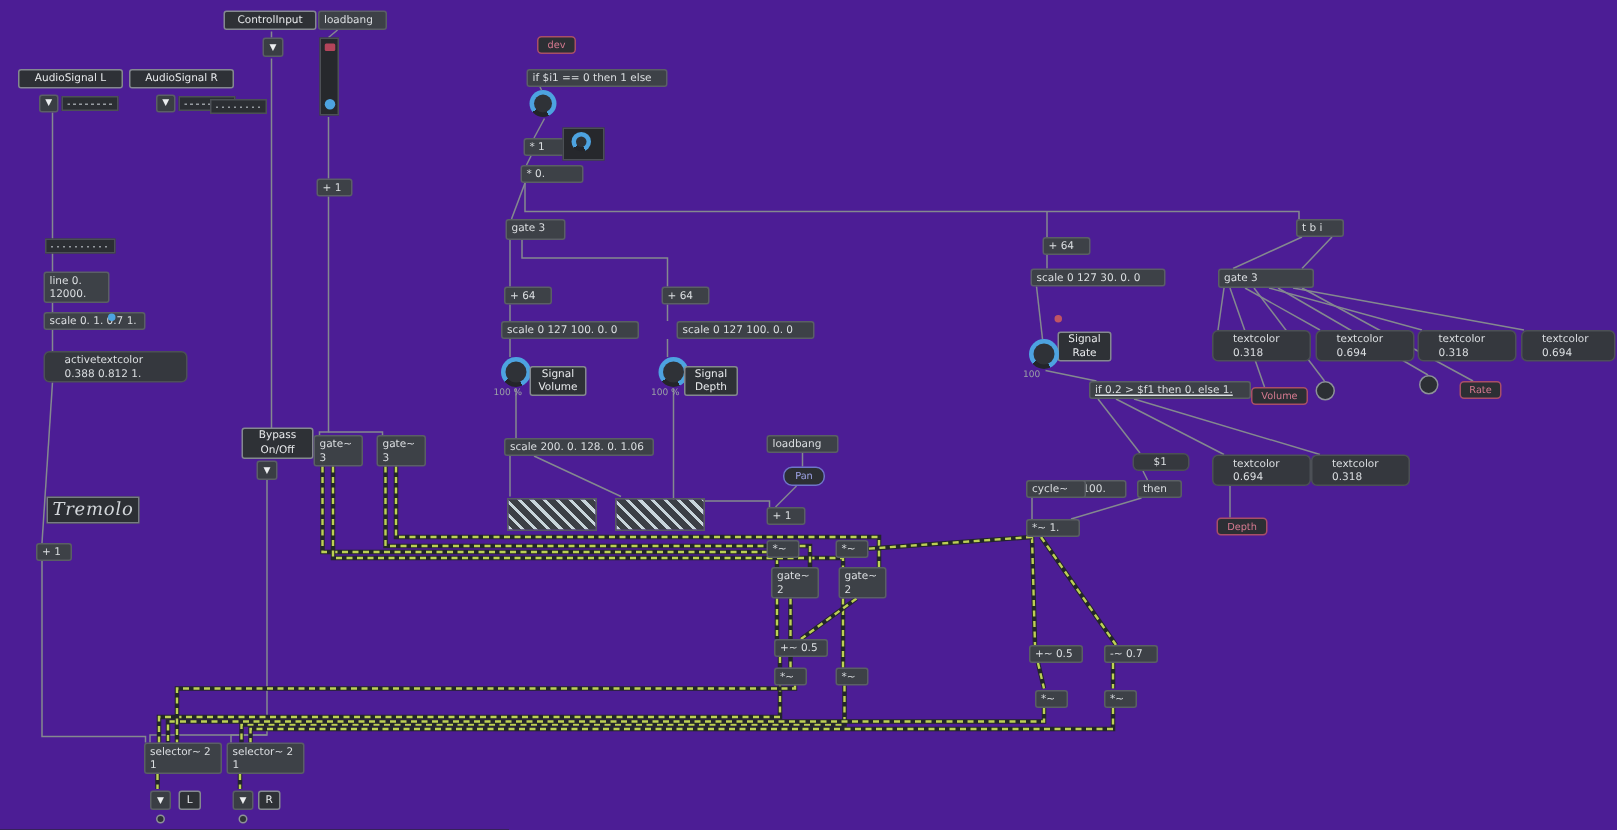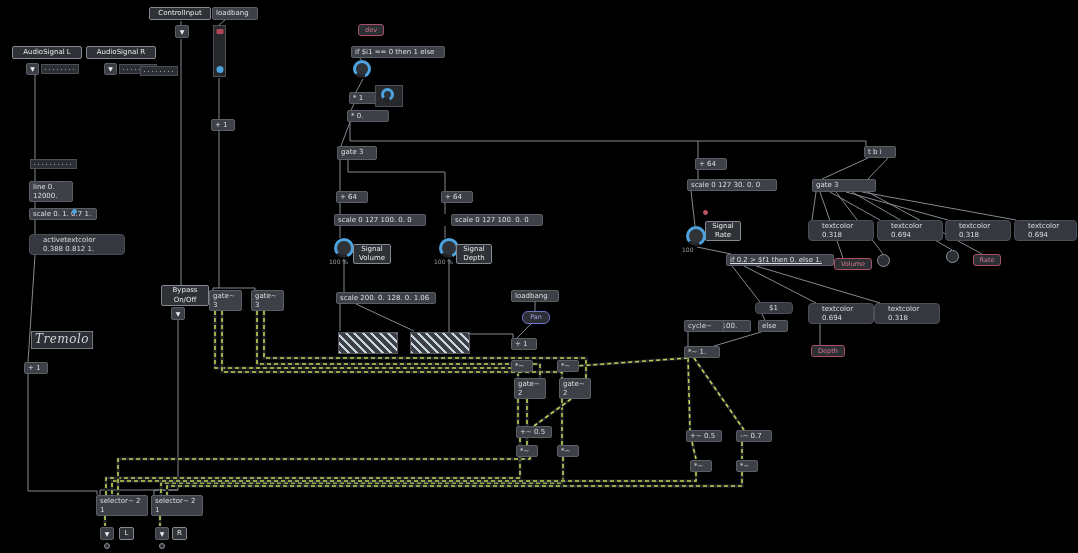--- a/index.html
+++ b/index.html
@@ -41,21 +41,21 @@
   .kind-dot.v-blue{background:var(--accent-blue,#4da3e0);border-color:var(--accent-blue,#4da3e0);}
   .kind-dot.v-red{background:#c05563;border-color:#c05563;}
   .kind-tinylabel{color:#9aa0a6;font-size:6px;background:transparent;border:none;}
   .cord-msg{fill:none;stroke:var(--msg-cord,#84898f);stroke-width:1;}
   .cord-sig-under{fill:none;stroke:#23262a;stroke-width:3;}
   .cord-sig{fill:none;stroke:var(--signal-cord,#bdd054);stroke-width:1.6;stroke-dasharray:4 3;}
 </style>
 </head>
 <body>
 
-<div id="patcher" style="width: 1078px; height: 553px; background: #000000;">
+<div id="patcher" style="width: 1078px; height: 553px; background: #4c1d95;">
   <svg id="cords" xmlns="http://www.w3.org/2000/svg" width="1078" height="553">
       <polyline points="181,21 181,25" class="cord-msg"></polyline>
       <polyline points="225,20 219,25" class="cord-msg"></polyline>
       <polyline points="219,78 219,119" class="cord-msg"></polyline>
       <polyline points="219,131 219,288 213,288 213,290" class="cord-msg"></polyline>
       <polyline points="219,288 255,288 255,290" class="cord-msg"></polyline>
       <polyline points="181,39 181,288" class="cord-msg"></polyline>
       <polyline points="360,58 361,60" class="cord-msg"></polyline>
       <polyline points="363,79 356,92" class="cord-msg"></polyline>
       <polyline points="354,104 351,110" class="cord-msg"></polyline>
@@ -204,21 +204,21 @@
 0.694 0.694 1.</div>
       <div class="box kind-pill" style="left: 834px; top: 258px; width: 38px; height: 12px;">Volume</div>
       <div class="box kind-dial v-gray" style="left: 877px; top: 254px; width: 13px; height: 13px;"></div>
       <div class="box kind-dial v-gray" style="left: 946px; top: 250px; width: 13px; height: 13px;"></div>
       <div class="box kind-pill" style="left: 973px; top: 254px; width: 28px; height: 12px;">Rate</div>
       <div class="box kind-message" style="left: 808px; top: 303px; width: 66px; height: 21px;">textcolor 0.694
 0.694 0.694 1.</div>
       <div class="box kind-message" style="left: 874px; top: 303px; width: 66px; height: 21px;">textcolor 0.318
 0.655 0.976 1.</div>
       <div class="box kind-message" style="left: 755px; top: 302px; width: 38px; height: 12px;">$1 500</div>
-      <div class="box kind-object" style="left: 758px; top: 320px; width: 30px; height: 12px;">else</div>
+      <div class="box kind-object" style="left: 758px; top: 320px; width: 30px; height: 12px;">then</div>
       <div class="box kind-object" style="left: 713px; top: 320px; width: 38px; height: 12px;">/ 100.</div>
       <div class="box kind-object" style="left: 684px; top: 320px; width: 40px; height: 12px;">cycle~</div>
       <div class="box kind-object" style="left: 684px; top: 346px; width: 36px; height: 12px;">*~ 1.</div>
       <div class="box kind-pill" style="left: 811px; top: 345px; width: 34px; height: 12px;">Depth</div>
       <div class="box kind-comment" style="left: 161px; top: 285px; width: 48px; height: 21px;">Bypass
 On/Off</div>
       <div class="box kind-button" style="left: 171px; top: 307px; width: 14px; height: 13px;">▼</div>
       <div class="box kind-object" style="left: 209px; top: 290px; width: 33px; height: 21px;">gate~
 3</div>
       <div class="box kind-object" style="left: 251px; top: 290px; width: 33px; height: 21px;">gate~

